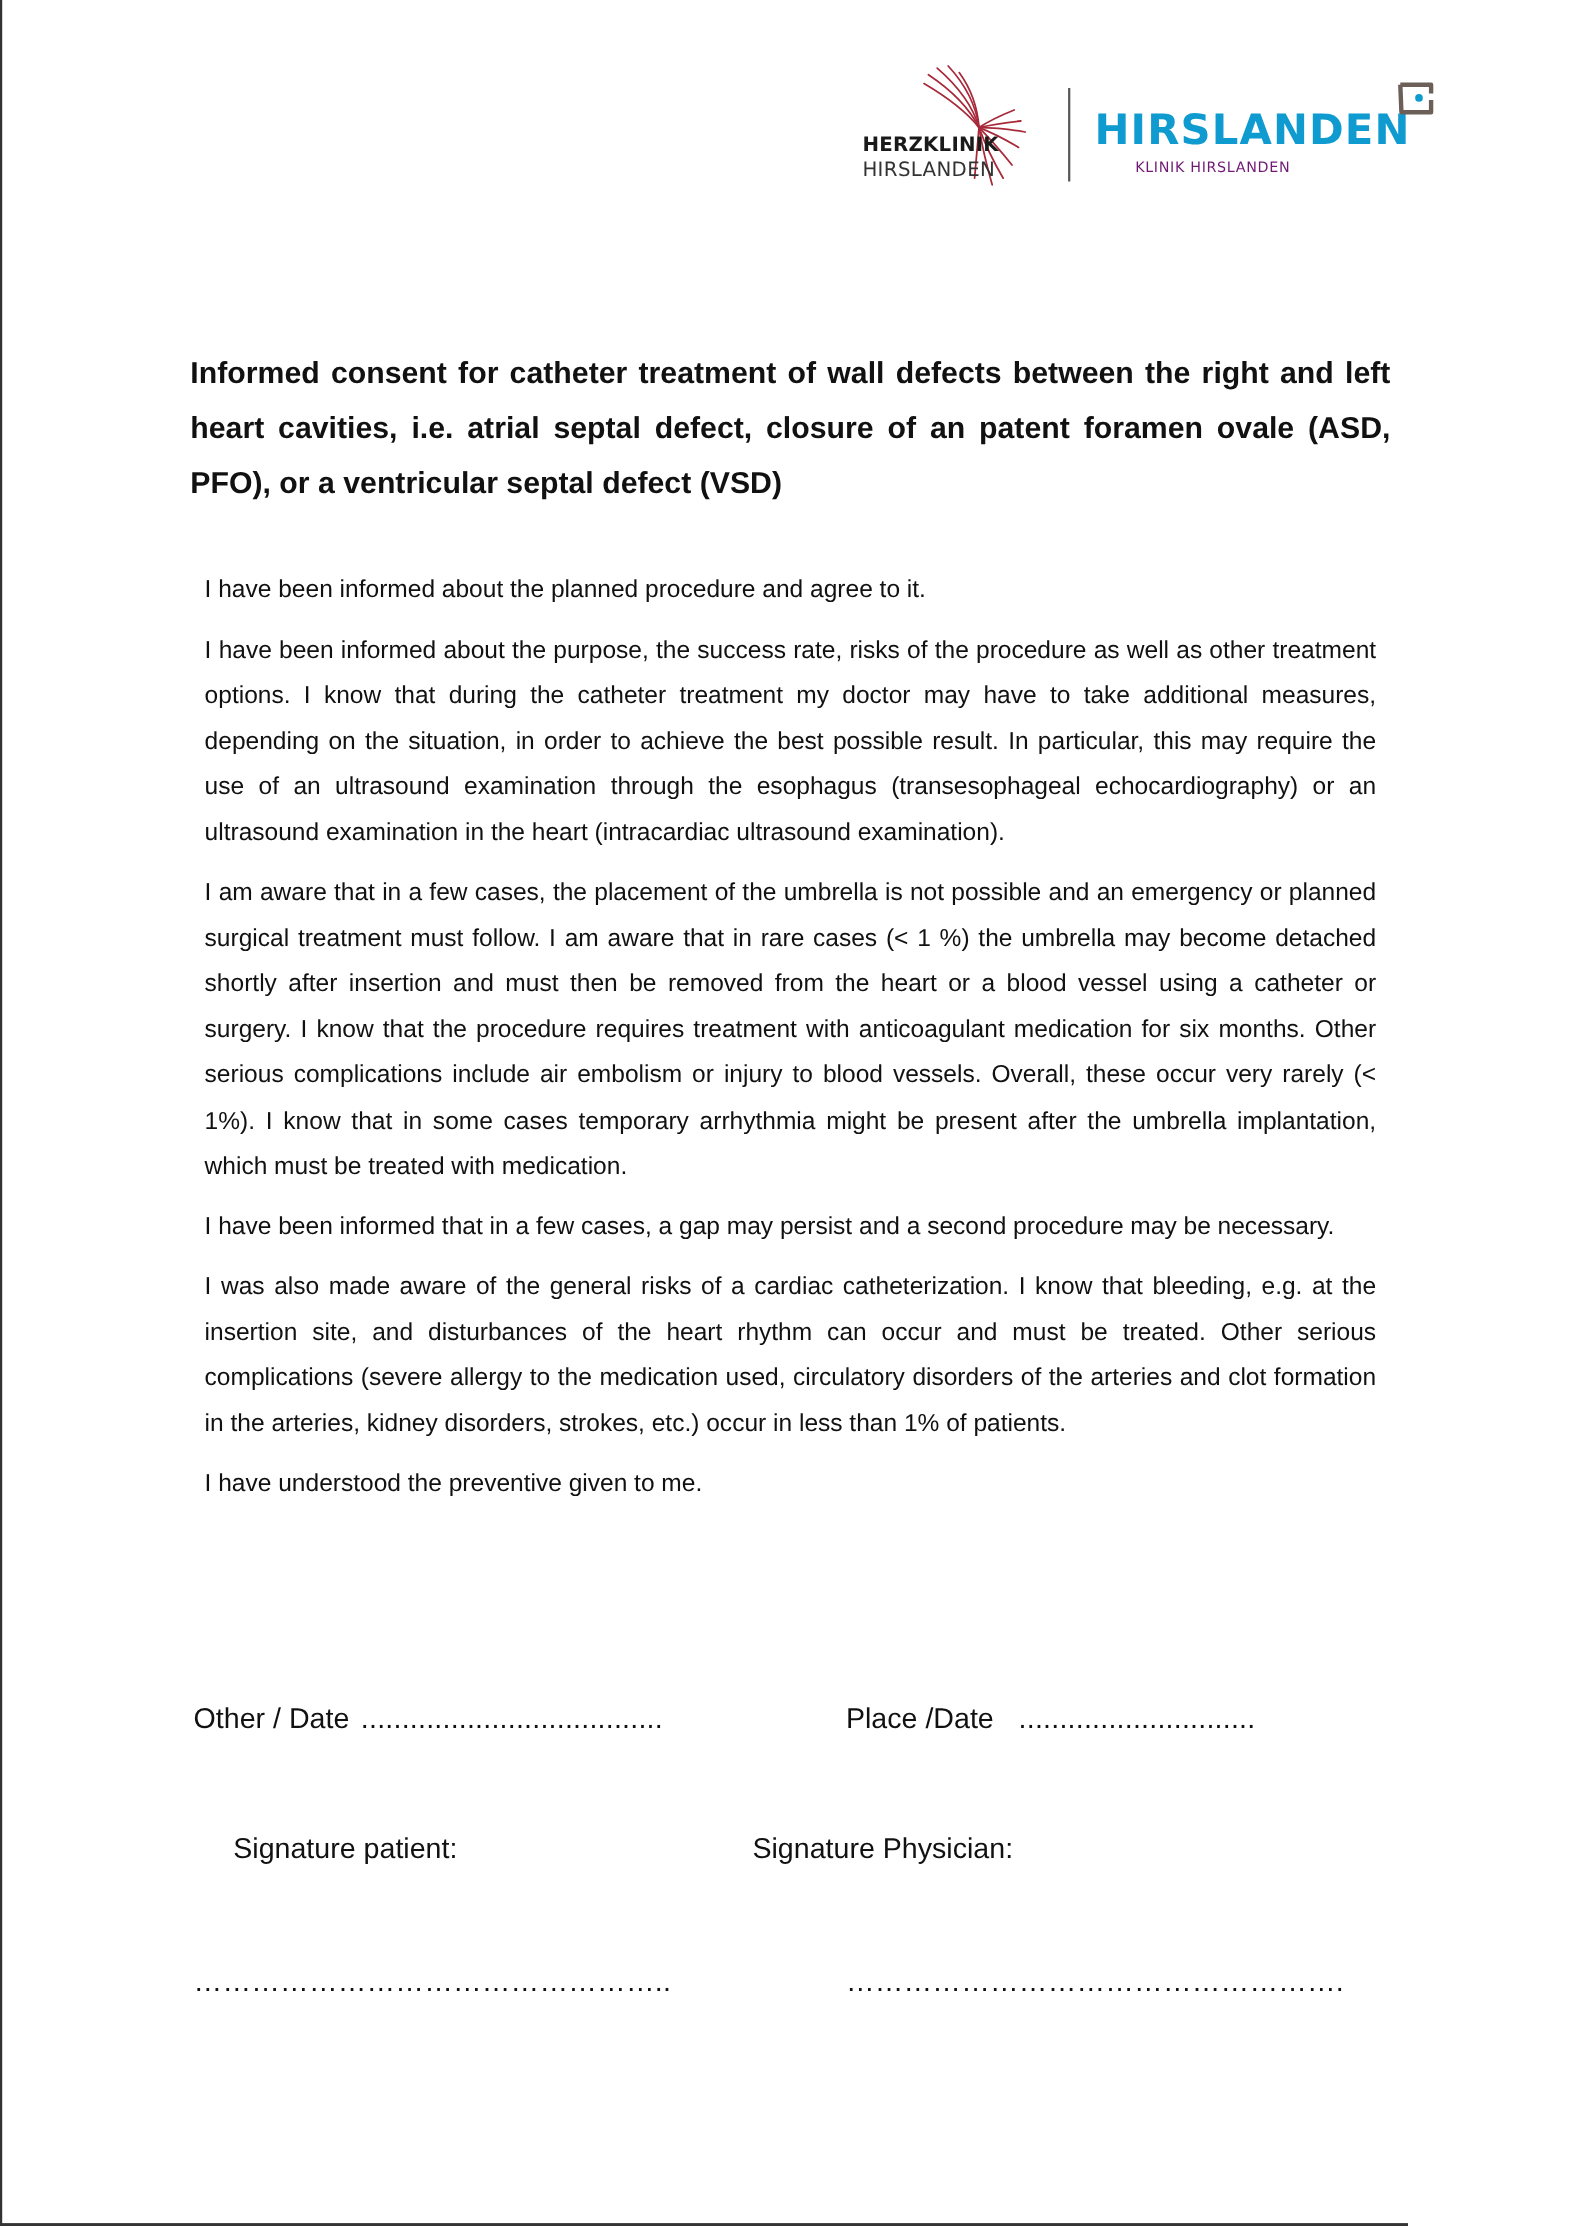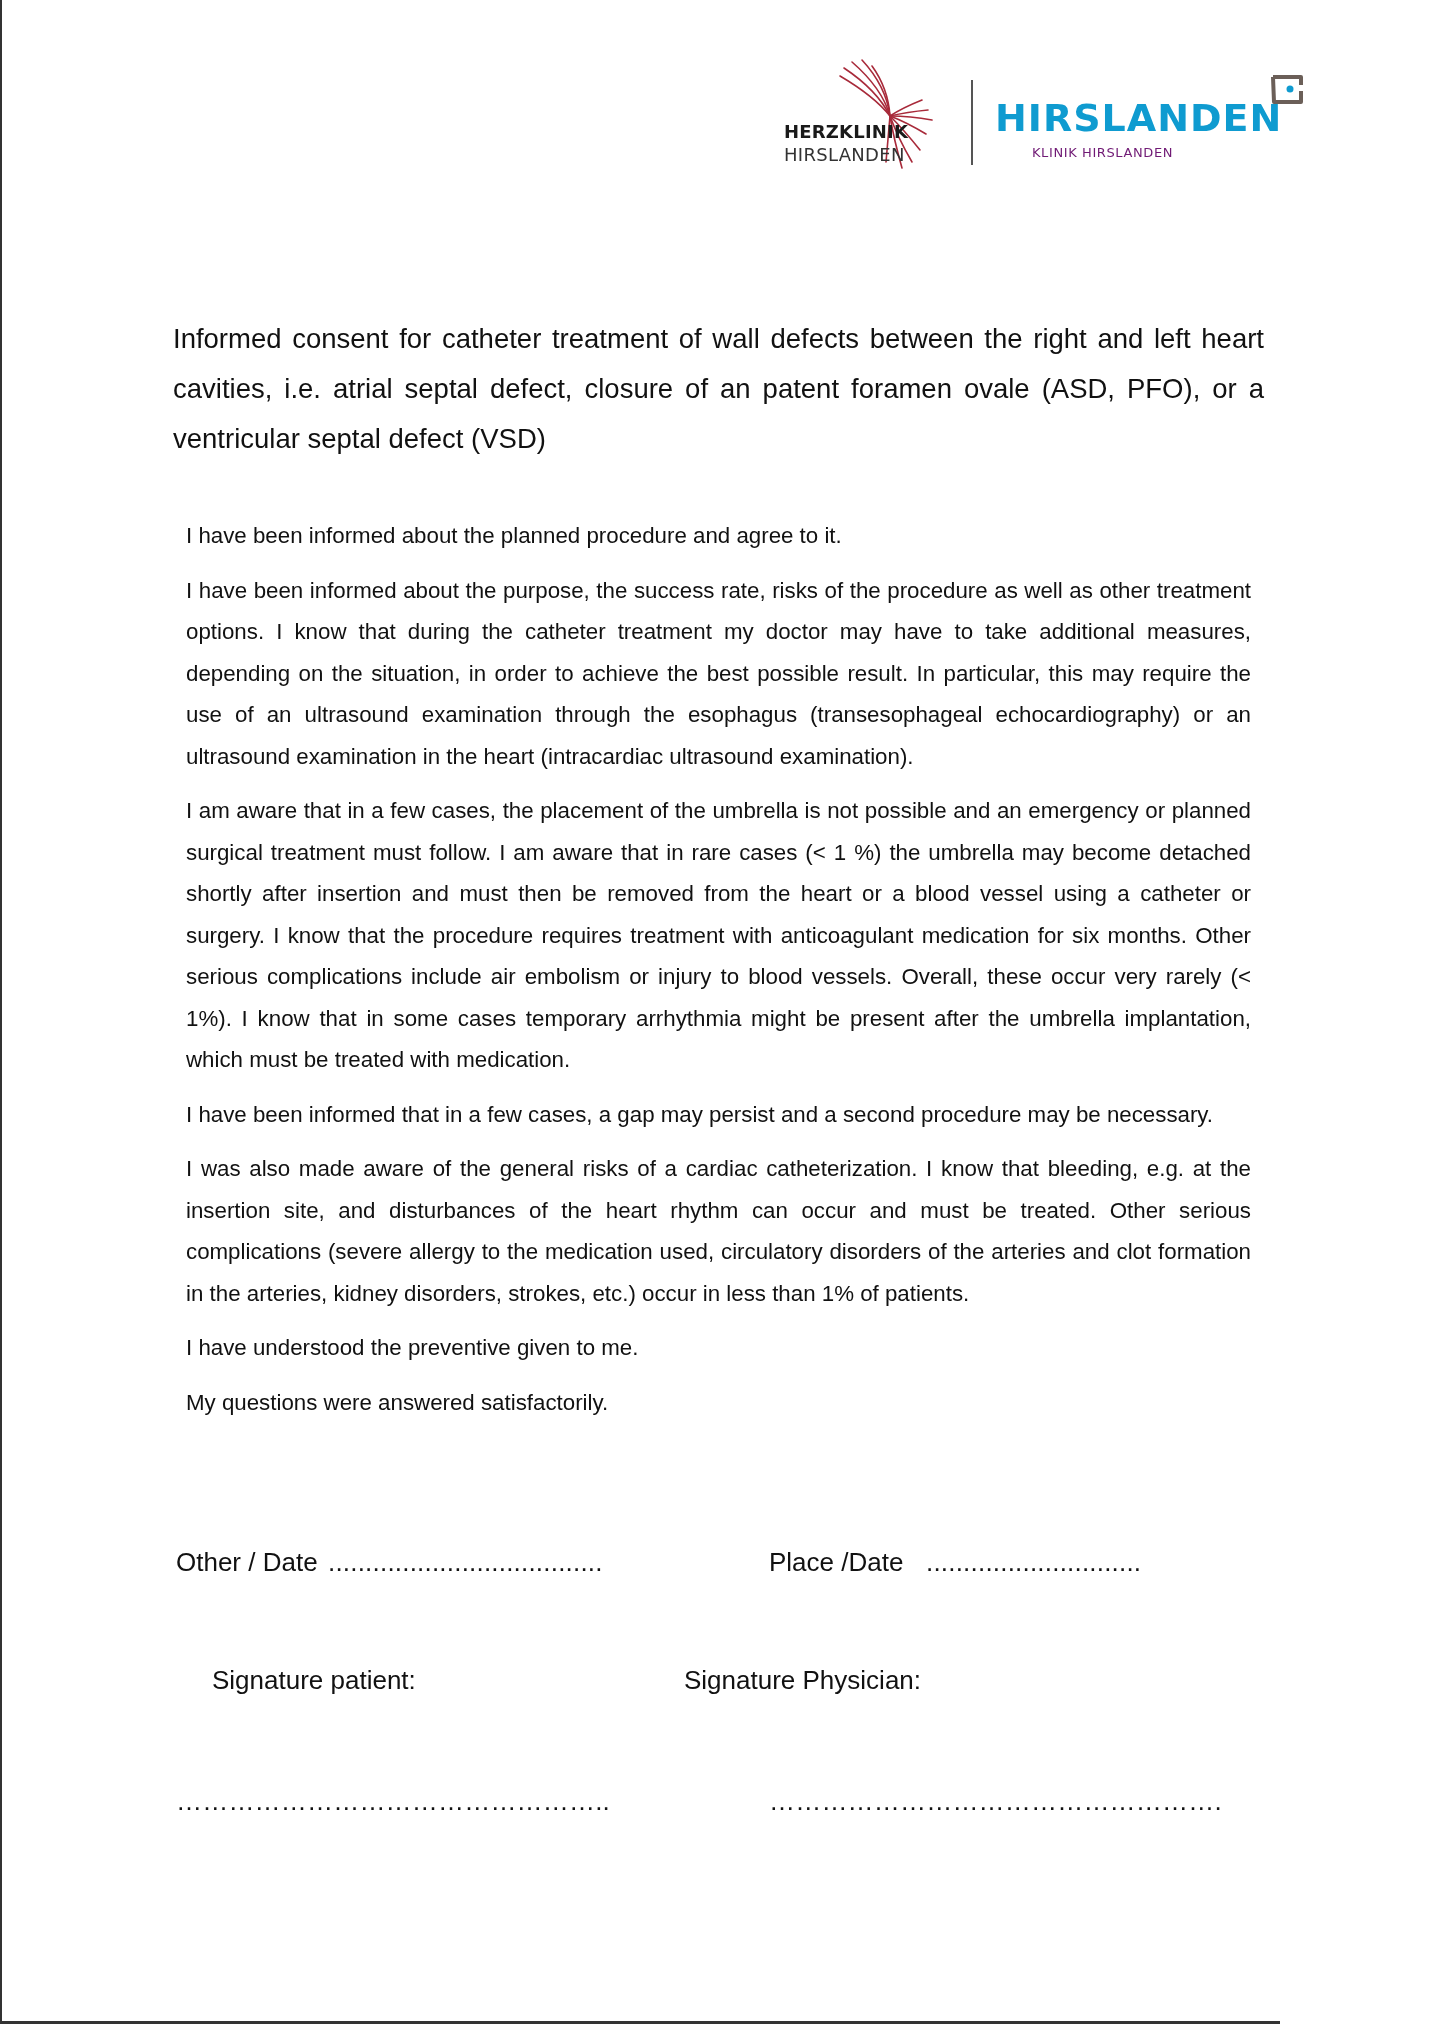--- a/index.html
+++ b/index.html
@@ -40,21 +40,21 @@
     position: absolute; left: 1030px; top: 145px;
     font-family: "DejaVu Sans", sans-serif; font-size: 13px; color: #701a75;
     letter-spacing: 0.6px;
   }
   .hirs-mark {
     position: absolute; left: 1268px; top: 74px; width: 34px; height: 32px;
   }
   
   .title {
     position: absolute; left: 171px; top: 314px; width: 1091px;
-    font-weight: normal; font-size: 27.5px; line-height: 50px;
+    font-weight: bold; font-size: 27.5px; line-height: 50px;
     text-align: justify; text-align-last: left; margin: 0;
   }
   
   .body {
     position: absolute; left: 171px; top: 502px; width: 1091px;
     font-size: 22.3px; line-height: 41.5px;
   }
   .body p { margin: 13px; text-align: justify; }
   
   .sig { position: absolute; font-size: 26px; white-space: nowrap; }
@@ -96,21 +96,20 @@
 
   <h1 class="title">Informed consent for catheter treatment of wall defects between the right and left heart cavities, i.e. atrial septal defect, closure of an patent foramen ovale (ASD, PFO), or a ventricular septal defect (VSD)</h1>
 
   <div class="body">
     <p>I have been informed about the planned procedure and agree to it.</p>
     <p>I have been informed about the purpose, the success rate, risks of the procedure as well as other treatment options. I know that during the catheter treatment my doctor may have to take additional measures, depending on the situation, in order to achieve the best possible result. In particular, this may require the use of an ultrasound examination through the esophagus (transesophageal echocardiography) or an ultrasound examination in the heart (intracardiac ultrasound examination).</p>
     <p>I am aware that in a few cases, the placement of the umbrella is not possible and an emergency or planned surgical treatment must follow. I am aware that in rare cases (&lt; 1 %) the umbrella may become detached shortly after insertion and must then be removed from the heart or a blood vessel using a catheter or surgery. I know that the procedure requires treatment with anticoagulant medication for six months. Other serious complications include air embolism or injury to blood vessels. Overall, these occur very rarely (&lt; 1%). I know that in some cases temporary arrhythmia might be present after the umbrella implantation, which must be treated with medication.</p>
     <p>I have been informed that in a few cases, a gap may persist and a second procedure may be necessary.</p>
     <p>I was also made aware of the general risks of a cardiac catheterization. I know that bleeding, e.g. at the insertion site, and disturbances of the heart rhythm can occur and must be treated. Other serious complications (severe allergy to the medication used, circulatory disorders of the arteries and clot formation in the arteries, kidney disorders, strokes, etc.) occur in less than 1% of patients.</p>
     <p>I have understood the preventive given to me.</p>
-    <p>My questions were answered satisfactorily.</p>
   </div>
 
   <div>
     <span class="sig" style="left:174px; top:1547px;">Other / Date</span>
     <span class="dots" style="left:326px; top:1547px;">.....................................</span>
   </div>
   <div>
     <span class="sig" style="left:767px; top:1547px;">Place /Date</span>
     <span class="dots" style="left:924px; top:1547px;">.............................</span>
   </div>

